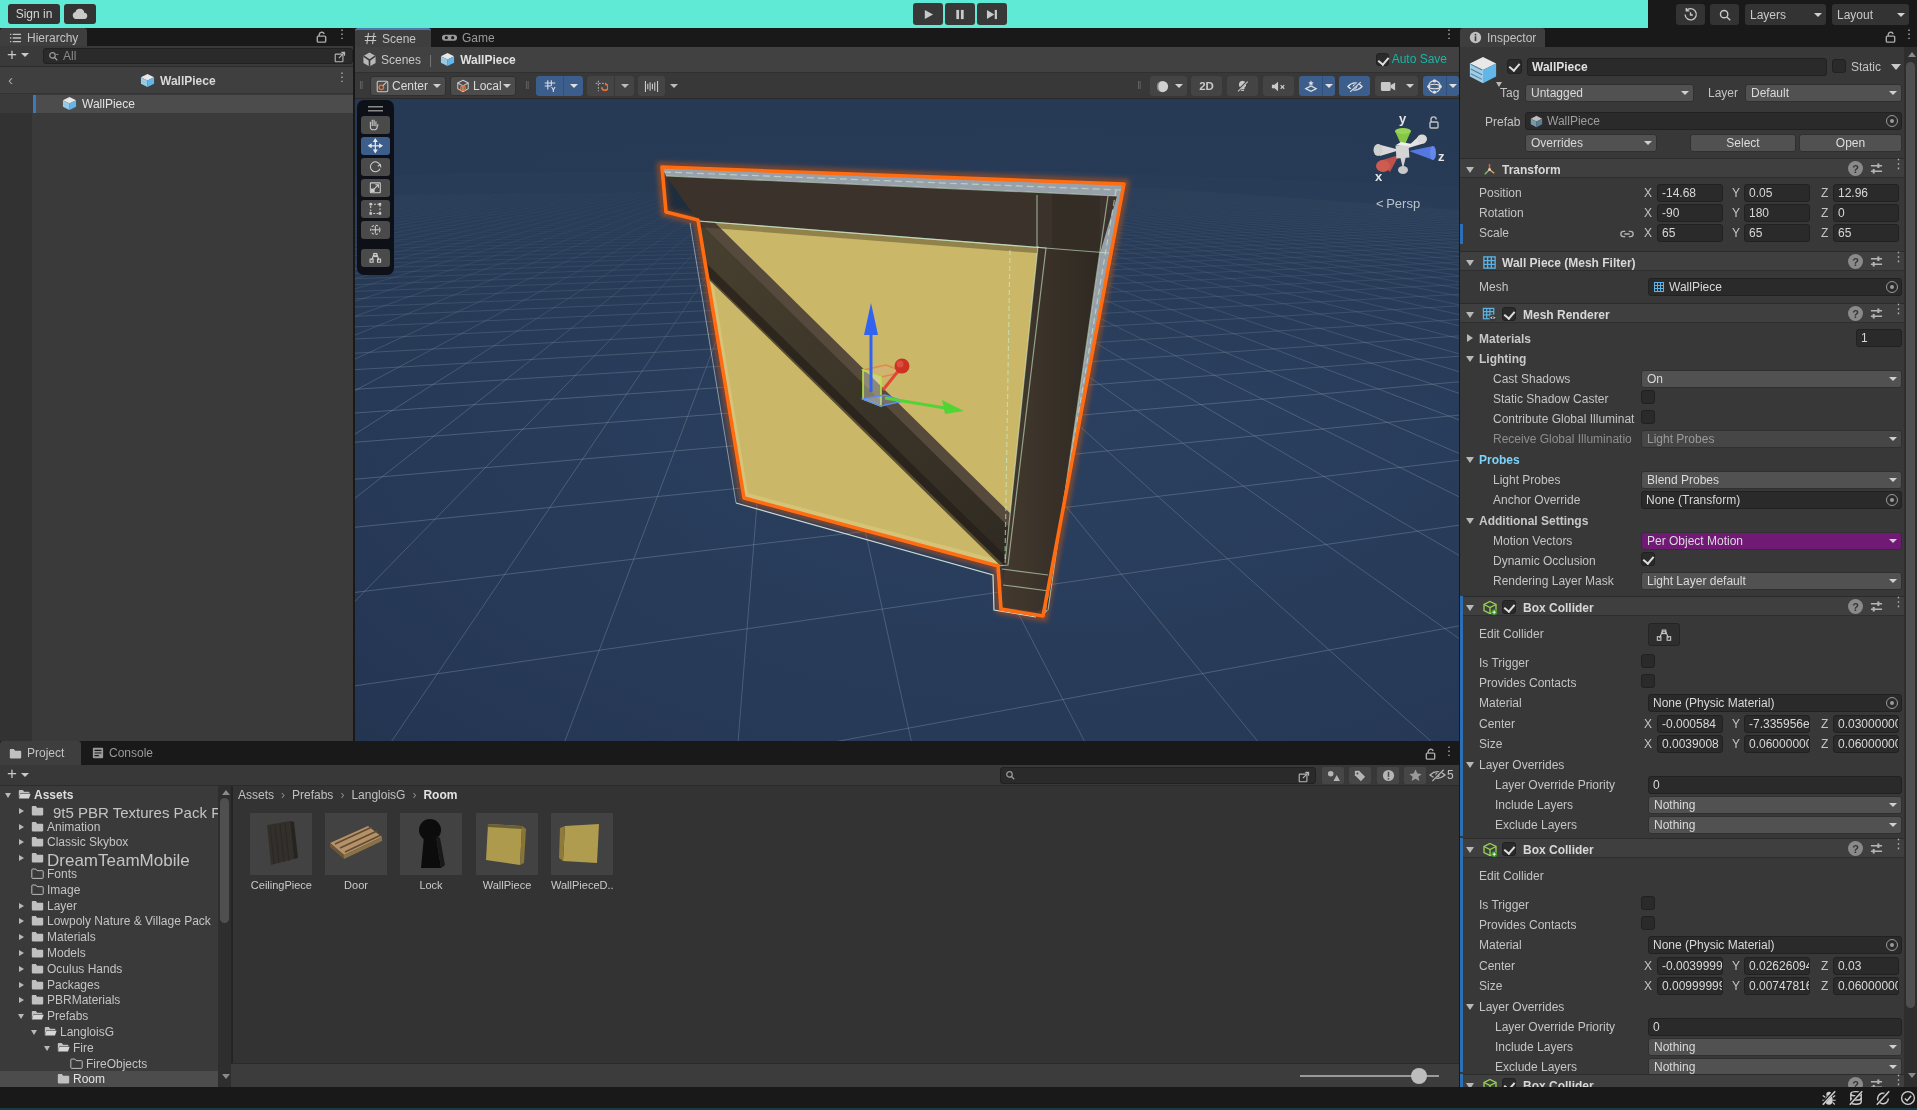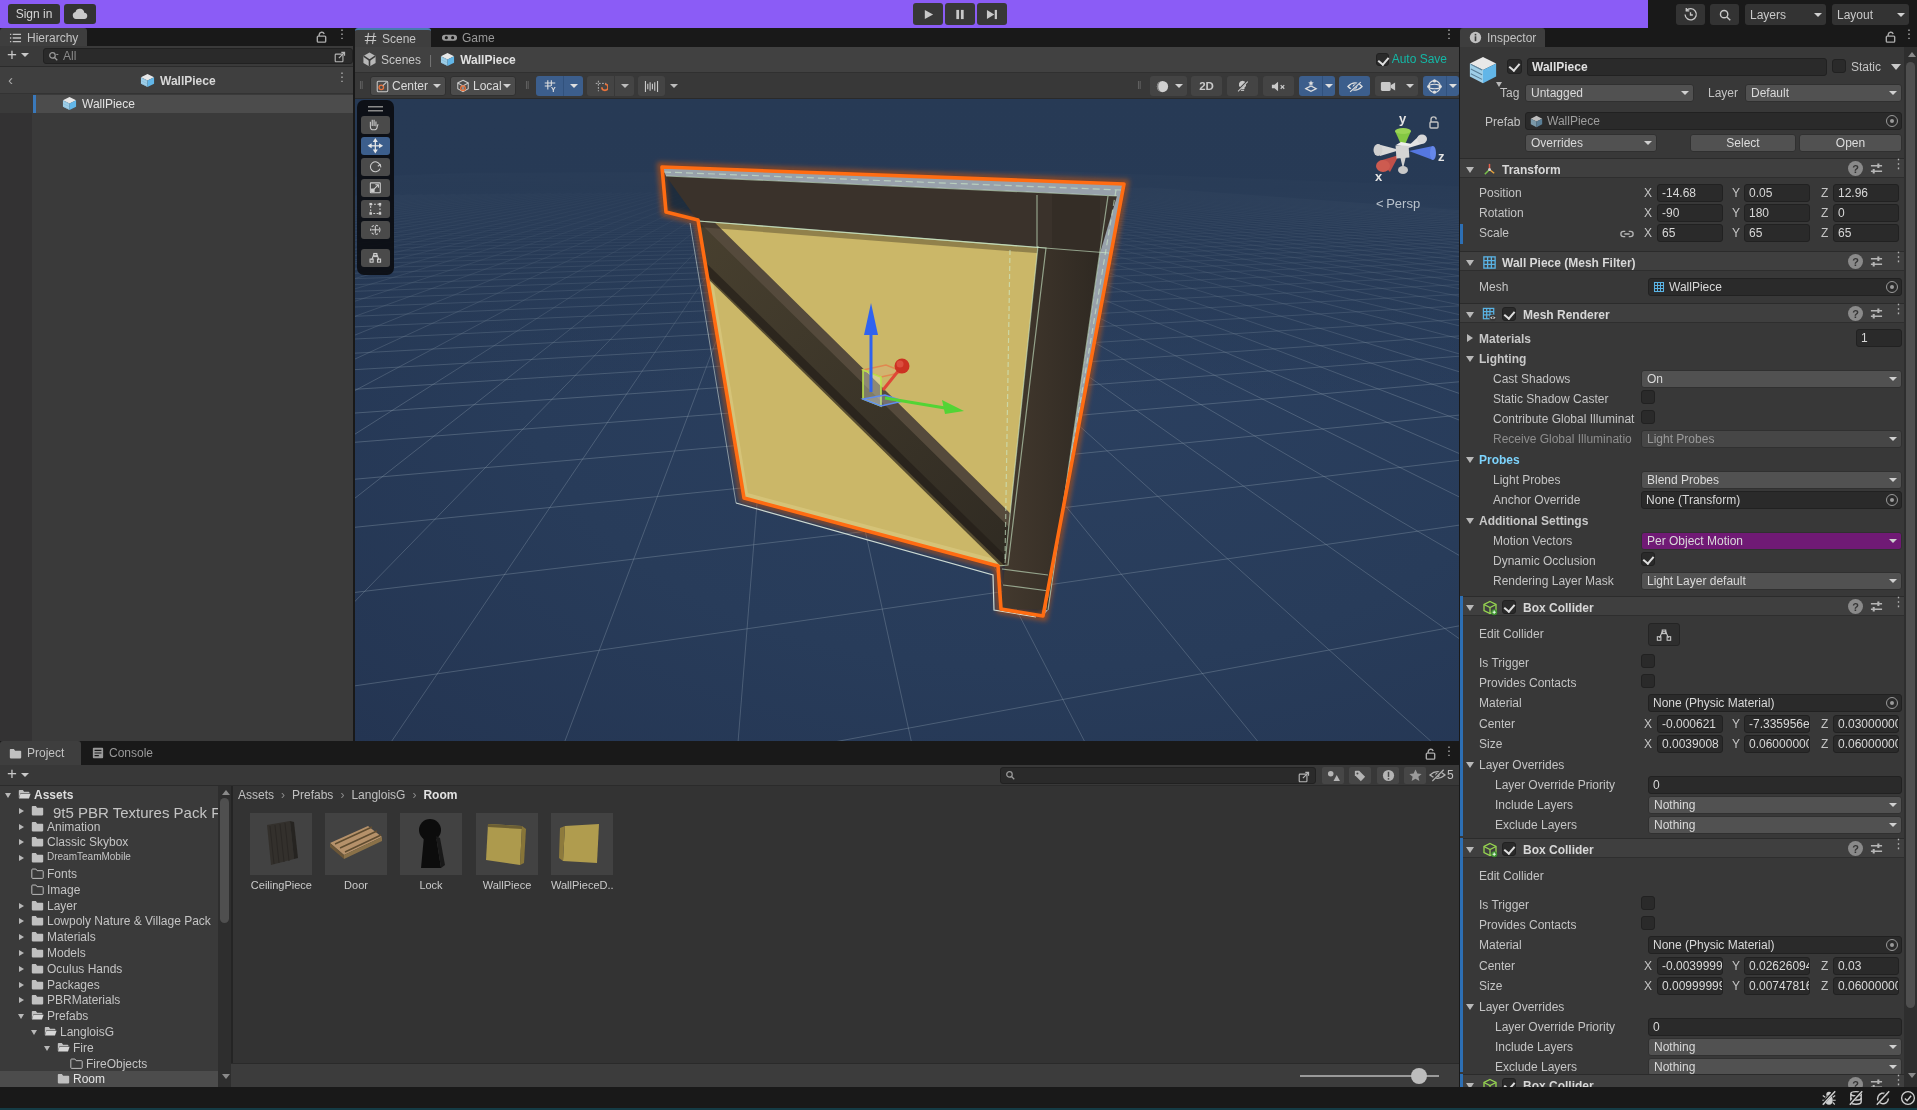--- a/index.html
+++ b/index.html
@@ -27,21 +27,21 @@
 .bluebar{position:absolute;left:0;width:3px;background:#2d6fb4;}
 .qmark{width:15px;height:15px;border-radius:50%;background:#8a8a8a;color:#353535;font-weight:bold;font-size:11px;display:flex;align-items:center;justify-content:center;}
 .xyz{color:#c4c4c4;font-size:12px;}
 .nfield{background:#2a2a2a;border:1px solid #212121;border-radius:3px;color:#d8d8d8;font-size:12px;height:18px;display:flex;align-items:center;padding:0 4px;overflow:hidden;white-space:nowrap;}
 .target{display:block;width:12px;height:12px;border:1px solid #9a9a9a;border-radius:50%;position:relative;flex:none;}
 .target:after{content:"";position:absolute;left:3px;top:3px;width:4px;height:4px;border-radius:50%;background:#9a9a9a;}
 .toolbtn{background:#4c4c4c;border-radius:3px;display:flex;align-items:center;justify-content:center;color:#ddd;}
 
 </style></head><body>
 <div id="root">
-<div class="abs" style="left:0;top:0;width:1648px;height:28px;background:#8b5cf6">
+<div class="abs" style="left:0;top:0;width:1648px;height:28px;background:#5eead4">
 <div class="abs toolbtn" style="left:8px;top:4px;width:52px;height:20px;background:#333;color:#d6d6d6;font-size:12px">Sign in</div>
 <div class="abs toolbtn" style="left:64px;top:4px;width:32px;height:20px;background:#333">
         <svg width="16" height="12" viewBox="0 0 16 12">
           <path d="M4 11 a3.5 3.5 0 0 1 -0.5 -6.9 a4.5 4.5 0 0 1 8.8 0.7 a3 3 0 0 1 -0.3 6.2 z" fill="#c9c9c9"></path>
         </svg>
       </div>
 <div class="abs toolbtn" style="left:913px;top:3px;width:30px;height:22px;background:#383838">
         <svg width="11" height="11" viewBox="0 0 12 12">
           <polygon points="2,1 11,6 2,11" fill="#c9c9c9"></polygon>
         </svg>
@@ -932,21 +932,21 @@
 <div class="abs lbl" style="left:19px;top:628px;color:#c4c4c4">Is Trigger</div>
 <div class="abs chk" style="left:181px;top:626px"></div>
 <div class="abs lbl" style="left:19px;top:648px;color:#c4c4c4">Provides Contacts</div>
 <div class="abs chk" style="left:181px;top:646px"></div>
 <div class="abs lbl" style="left:19px;top:668px;color:#c4c4c4">Material</div>
 <div class="abs nfield" style="left:188px;top:666px;width:254px;position:absolute">None (Physic Material)<div class="abs" style="right:3px;top:2px">
           <span class="target"></span>
         </div></div>
 <div class="abs lbl" style="left:19px;top:689px;color:#c4c4c4">Center</div>
 <div class="abs xyz" style="left:184px;top:689px">X</div>
-<div class="abs nfield" style="left:197px;top:687px;width:66px">-0.000621</div>
+<div class="abs nfield" style="left:197px;top:687px;width:66px">-0.000584</div>
 <div class="abs xyz" style="left:272px;top:689px">Y</div>
 <div class="abs nfield" style="left:284px;top:687px;width:66px">-7.335956e</div>
 <div class="abs xyz" style="left:361px;top:689px">Z</div>
 <div class="abs nfield" style="left:373px;top:687px;width:66px">0.03000000</div>
 <div class="abs lbl" style="left:19px;top:709px;color:#c4c4c4">Size</div>
 <div class="abs xyz" style="left:184px;top:709px">X</div>
 <div class="abs nfield" style="left:197px;top:707px;width:66px">0.0039008</div>
 <div class="abs xyz" style="left:272px;top:709px">Y</div>
 <div class="abs nfield" style="left:284px;top:707px;width:66px">0.06000000</div>
 <div class="abs xyz" style="left:361px;top:709px">Z</div>
@@ -1125,21 +1125,21 @@
 <div class="abs" style="left:47px;top:34px;font-size:12px;color:#c4c4c4;white-space:nowrap">Animation</div>
 <div class="abs fold" style="left:19px;top:53px;border-top-width:3.5px;border-bottom-width:3.5px;border-left-width:5px"></div>
 <div class="abs" style="left:31px;top:50px"><svg width="13" height="11" viewBox="0 0 16 13">
             <path d="M1 2 a1 1 0 0 1 1 -1 h4 l1.5 2 H14 a1 1 0 0 1 1 1 v7.5 a1 1 0 0 1 -1 1 H2 a1 1 0 0 1 -1 -1z" fill="#c0c0c0"></path>
           </svg></div>
 <div class="abs" style="left:47px;top:49px;font-size:12px;color:#c4c4c4;white-space:nowrap">Classic Skybox</div>
 <div class="abs fold" style="left:19px;top:69px;border-top-width:3.5px;border-bottom-width:3.5px;border-left-width:5px"></div>
 <div class="abs" style="left:31px;top:66px"><svg width="13" height="11" viewBox="0 0 16 13">
             <path d="M1 2 a1 1 0 0 1 1 -1 h4 l1.5 2 H14 a1 1 0 0 1 1 1 v7.5 a1 1 0 0 1 -1 1 H2 a1 1 0 0 1 -1 -1z" fill="#c0c0c0"></path>
           </svg></div>
-<div class="abs" style="left:47px;top:65px;font-size:10px;color:#c4c4c4;white-space:nowrap">DreamTeamMobile</div>
+<div class="abs" style="left:47px;top:65px;font-size:17px;color:#c4c4c4;white-space:nowrap">DreamTeamMobile</div>
 <div class="abs" style="left:31px;top:82px"><svg width="13" height="11" viewBox="0 0 16 13">
             <path d="M1 2 a1 1 0 0 1 1 -1 h4 l1.5 2 H14 a1 1 0 0 1 1 1 v7.5 a1 1 0 0 1 -1 1 H2 a1 1 0 0 1 -1 -1z" fill="none" stroke="#c0c0c0" stroke-width="1.2"></path>
           </svg></div>
 <div class="abs" style="left:47px;top:81px;font-size:12px;color:#c4c4c4;white-space:nowrap">Fonts</div>
 <div class="abs" style="left:31px;top:98px"><svg width="13" height="11" viewBox="0 0 16 13">
             <path d="M1 2 a1 1 0 0 1 1 -1 h4 l1.5 2 H14 a1 1 0 0 1 1 1 v7.5 a1 1 0 0 1 -1 1 H2 a1 1 0 0 1 -1 -1z" fill="none" stroke="#c0c0c0" stroke-width="1.2"></path>
           </svg></div>
 <div class="abs" style="left:47px;top:97px;font-size:12px;color:#c4c4c4;white-space:nowrap">Image</div>
 <div class="abs fold" style="left:19px;top:117px;border-top-width:3.5px;border-bottom-width:3.5px;border-left-width:5px"></div>
 <div class="abs" style="left:31px;top:114px"><svg width="13" height="11" viewBox="0 0 16 13">

